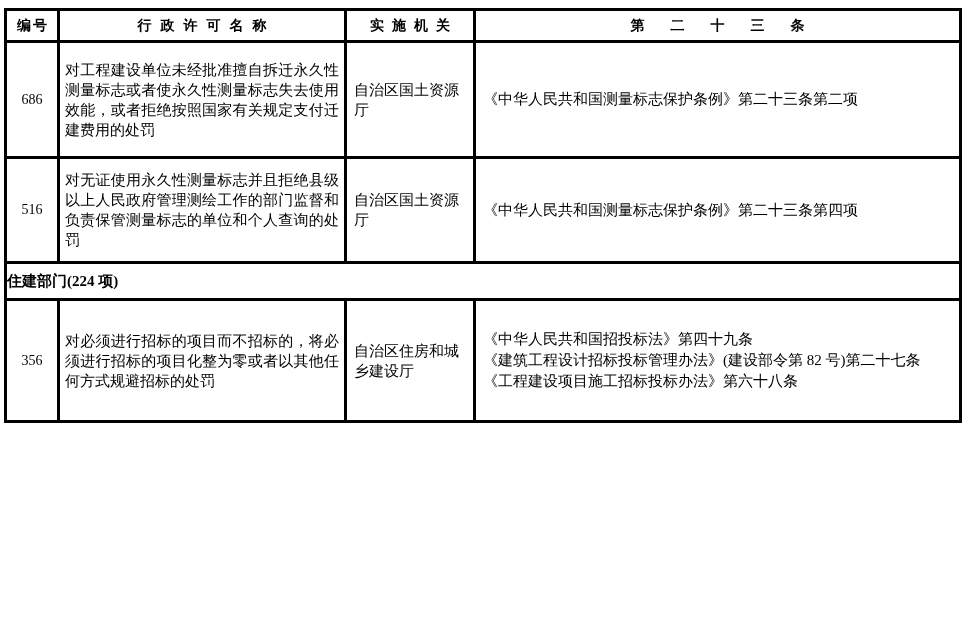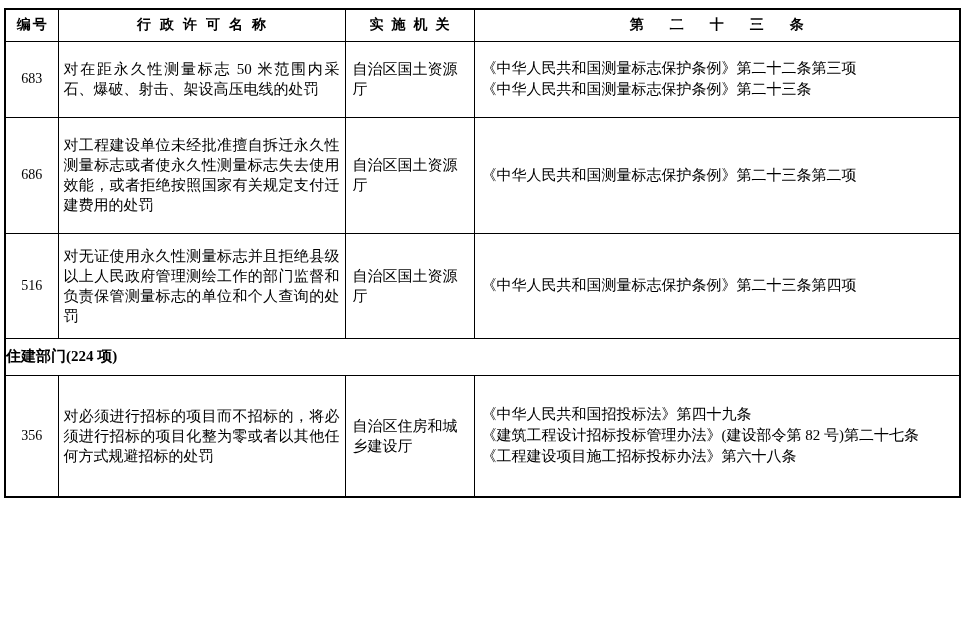--- a/index.html
+++ b/index.html
@@ -21,21 +21,21 @@
   table.permit-table {
     position: absolute;
     left: 4px;
     top: 8px;
     width: 955px;
     border-collapse: collapse;
     table-layout: fixed;
     border: 2px solid #000000;
   }
   th, td {
-    border: 1px solid #000000;
+    border: 3px solid #000000;
     overflow: hidden;
   }
   thead tr { height: 32px; }
   th {
     font-size: 14px;
     font-weight: bold;
     text-align: center;
     vertical-align: middle;
     padding: 0;
     white-space: nowrap;
@@ -92,29 +92,20 @@
     </colgroup>
     <thead>
       <tr>
         <th class="th-id">编号</th>
         <th class="th-name">行政许可名称</th>
         <th class="th-agency">实施机关</th>
         <th class="th-legal">第二十三条</th>
       </tr>
     </thead>
     <tbody id="table-body">
-        <tr style="height: 76px;">
-          <td class="cell-id">683</td>
-          <td class="cell-name">对在距永久性测量标志 50 米范围内采石、爆破、射击、架设高压电线的处罚</td>
-          <td class="cell-agency">自治区国土资源厅</td>
-          <td class="cell-legal">
-            <div class="legal-line">《中华人民共和国测量标志保护条例》第二十二条第三项</div>
-            <div class="legal-line">《中华人民共和国测量标志保护条例》第二十三条</div>
-          </td>
-        </tr>
         <tr style="height: 116px;">
           <td class="cell-id">686</td>
           <td class="cell-name">对工程建设单位未经批准擅自拆迁永久性测量标志或者使永久性测量标志失去使用效能，或者拒绝按照国家有关规定支付迁建费用的处罚</td>
           <td class="cell-agency">自治区国土资源厅</td>
           <td class="cell-legal">
             <div class="legal-line">《中华人民共和国测量标志保护条例》第二十三条第二项</div>
           </td>
         </tr>
         <tr style="height: 105px;">
           <td class="cell-id">516</td>

